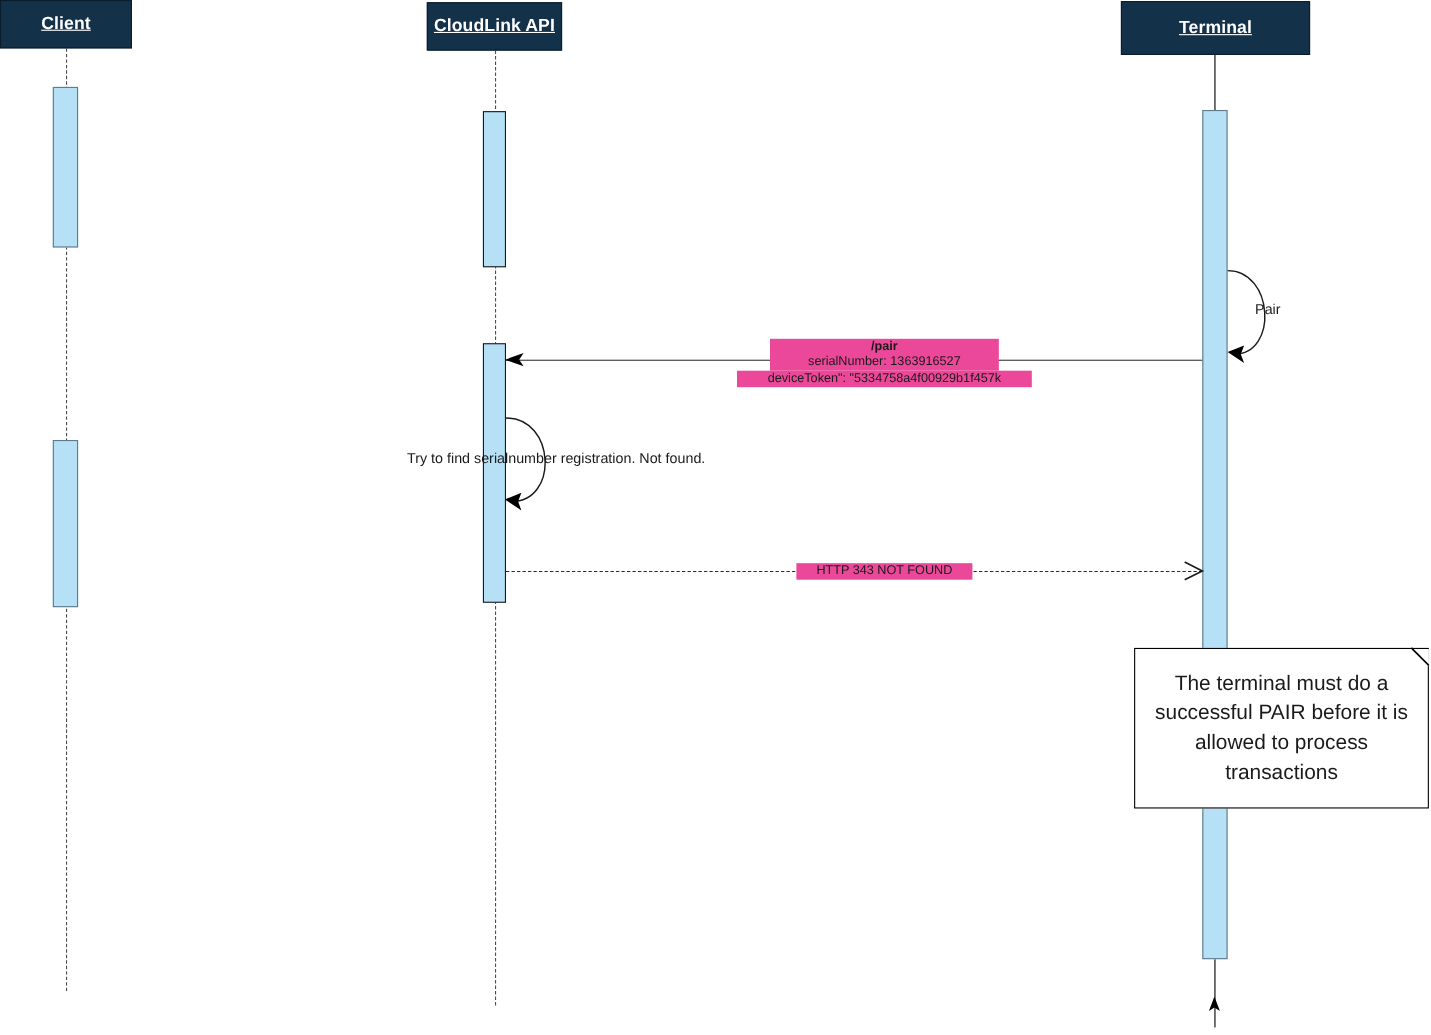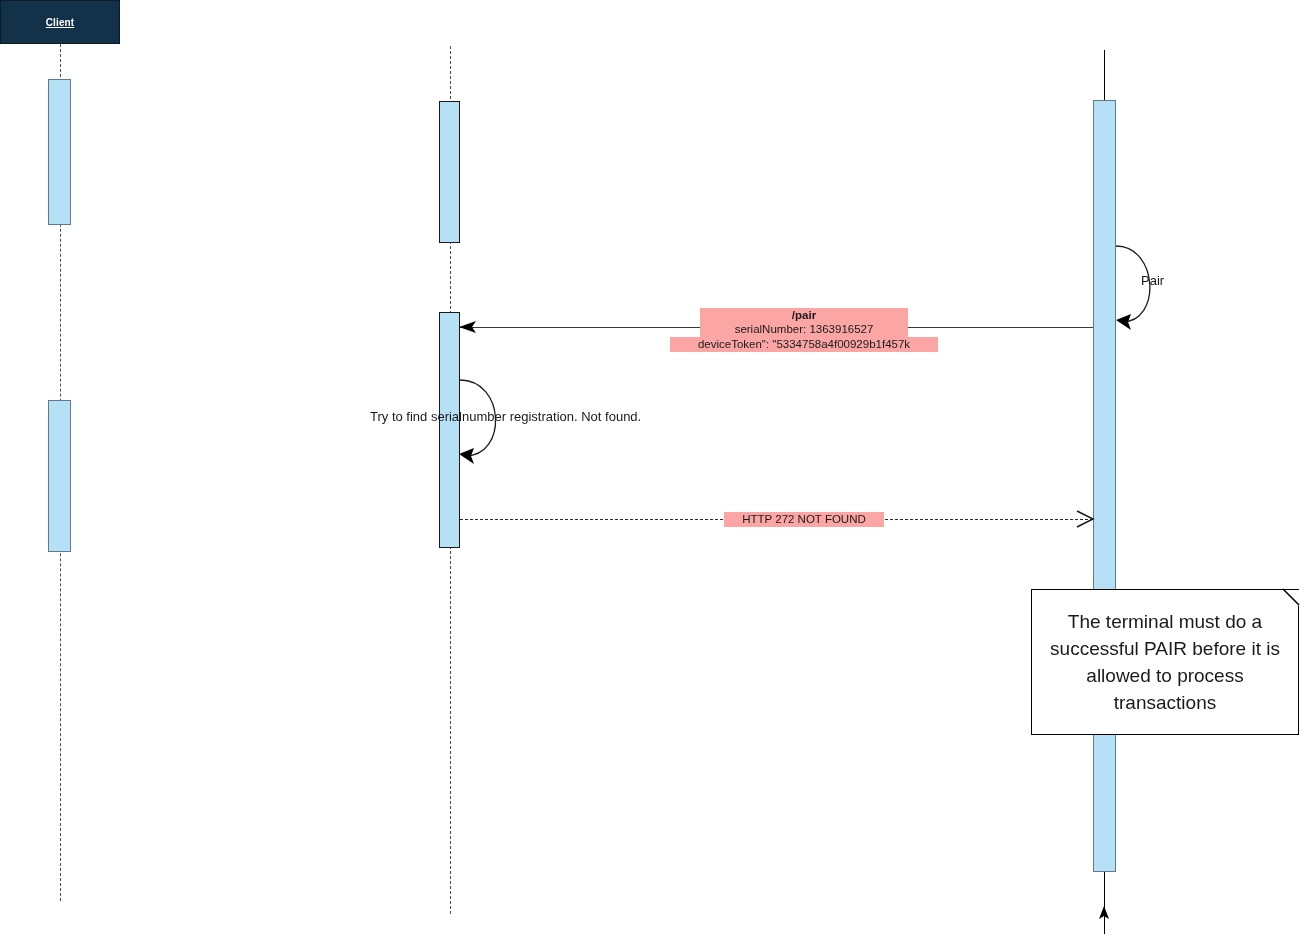--- a/index.html
+++ b/index.html
@@ -22,21 +22,21 @@
     position: absolute;
     background: #14314a;
     border: 1px solid #0b1c2b;
     box-sizing: border-box;
     display: flex;
     align-items: center;
     justify-content: center;
   }
   .participant-label {
     color: #ffffff;
-    font-size: 10px;
+    font-size: 16px;
     font-weight: bold;
     text-decoration: underline;
     letter-spacing: 0.1px;
     white-space: nowrap;
   }
   .lifeline {
     position: absolute;
     width: 0;
     border-left: 1px dashed #4d4d4d;
   }
@@ -62,21 +62,21 @@
   .msg-line.dashed {
     border-top: 1.4px dashed #2a2a2a;
   }
   .msg-text {
     position: absolute;
     font-size: 11.5px;
     color: #1a1a1a;
     text-align: center;
     line-height: 14.5px;
     white-space: nowrap;
-    background: #fca5a5;
+    background: #ec4899;
     padding: 0 4px;
   }
   .msg-text.bold {
     font-weight: bold;
   }
   .self-label {
     position: absolute;
     font-size: 13px;
     color: #1a1a1a;
     white-space: nowrap;
@@ -122,42 +122,48 @@
 
   <div class="lifeline" style="left:450px; top:46px; height:868px;"></div>
 
   <div class="lifeline-solid" style="left:1104px; top:50px; height:52px;"></div>
   <div class="lifeline-solid" style="left:1104px; top:872px; height:62px;"></div>
 
   <div class="participant-box" style="left:0px; top:0px; width:120px; height:44px;">
     <span class="participant-label">Client</span>
   </div>
 
+  <div class="participant-box" style="left:388px; top:2px; width:123px; height:44px;">
+    <span class="participant-label">CloudLink API</span>
+  </div>
 
+  <div class="participant-box" style="left:1019px; top:1px; width:172px; height:49px;">
+    <span class="participant-label">Terminal</span>
+  </div>
 
   <div class="activation" style="left:48px; top:79px; width:23px; height:146px;"></div>
   <div class="activation" style="left:48px; top:400px; width:23px; height:152px;"></div>
 
   <div class="activation dark-edge" style="left:439px; top:101px; width:21px; height:142px;"></div>
   <div class="activation dark-edge" style="left:439px; top:312px; width:21px; height:236px;"></div>
 
   <div class="activation" style="left:1093px; top:100px; width:23px; height:772px;"></div>
 
   <div class="msg-line" style="left:460px; top:327px; width:633px;"></div>
 
   <div class="msg-text bold" style="left:700px; top:308px; width:200px;">/pair</div>
   <div class="msg-text" style="left:700px; top:322px; width:200px;">serialNumber: 1363916527</div>
   <div class="msg-text" style="left:670px; top:337px; width:260px;">deviceToken": "5334758a4f00929b1f457k</div>
 
   <div class="self-label" style="left:370px; top:409px;">Try to find serialnumber registration. Not found.</div>
 
   <div class="self-label" style="left:1141px; top:273px;">Pair</div>
 
   <div class="msg-line dashed" style="left:460px; top:519px; width:633px;"></div>
-  <div class="msg-text" style="left:724px; top:512px; width:152px;">HTTP 272 NOT FOUND</div>
+  <div class="msg-text" style="left:724px; top:512px; width:152px;">HTTP 343 NOT FOUND</div>
 
   <div class="note" style="left:1031px; top:589px; width:268px; height:146px;">
     <span class="note-text">The terminal must do a successful PAIR before it is allowed to process transactions</span>
   </div>
   <div class="note-fold" style="left:1283px; top:590px;"></div>
 
   <svg class="overlay" viewBox="0 0 1301 941" xmlns="http://www.w3.org/2000/svg">
 
     <path d="M 1283 589 L 1299 605 L 1283 605 Z" fill="#ffffff" stroke="none"></path>
     <path d="M 1283 589 L 1299 605" stroke="#000000" stroke-width="1.6" fill="none"></path>

